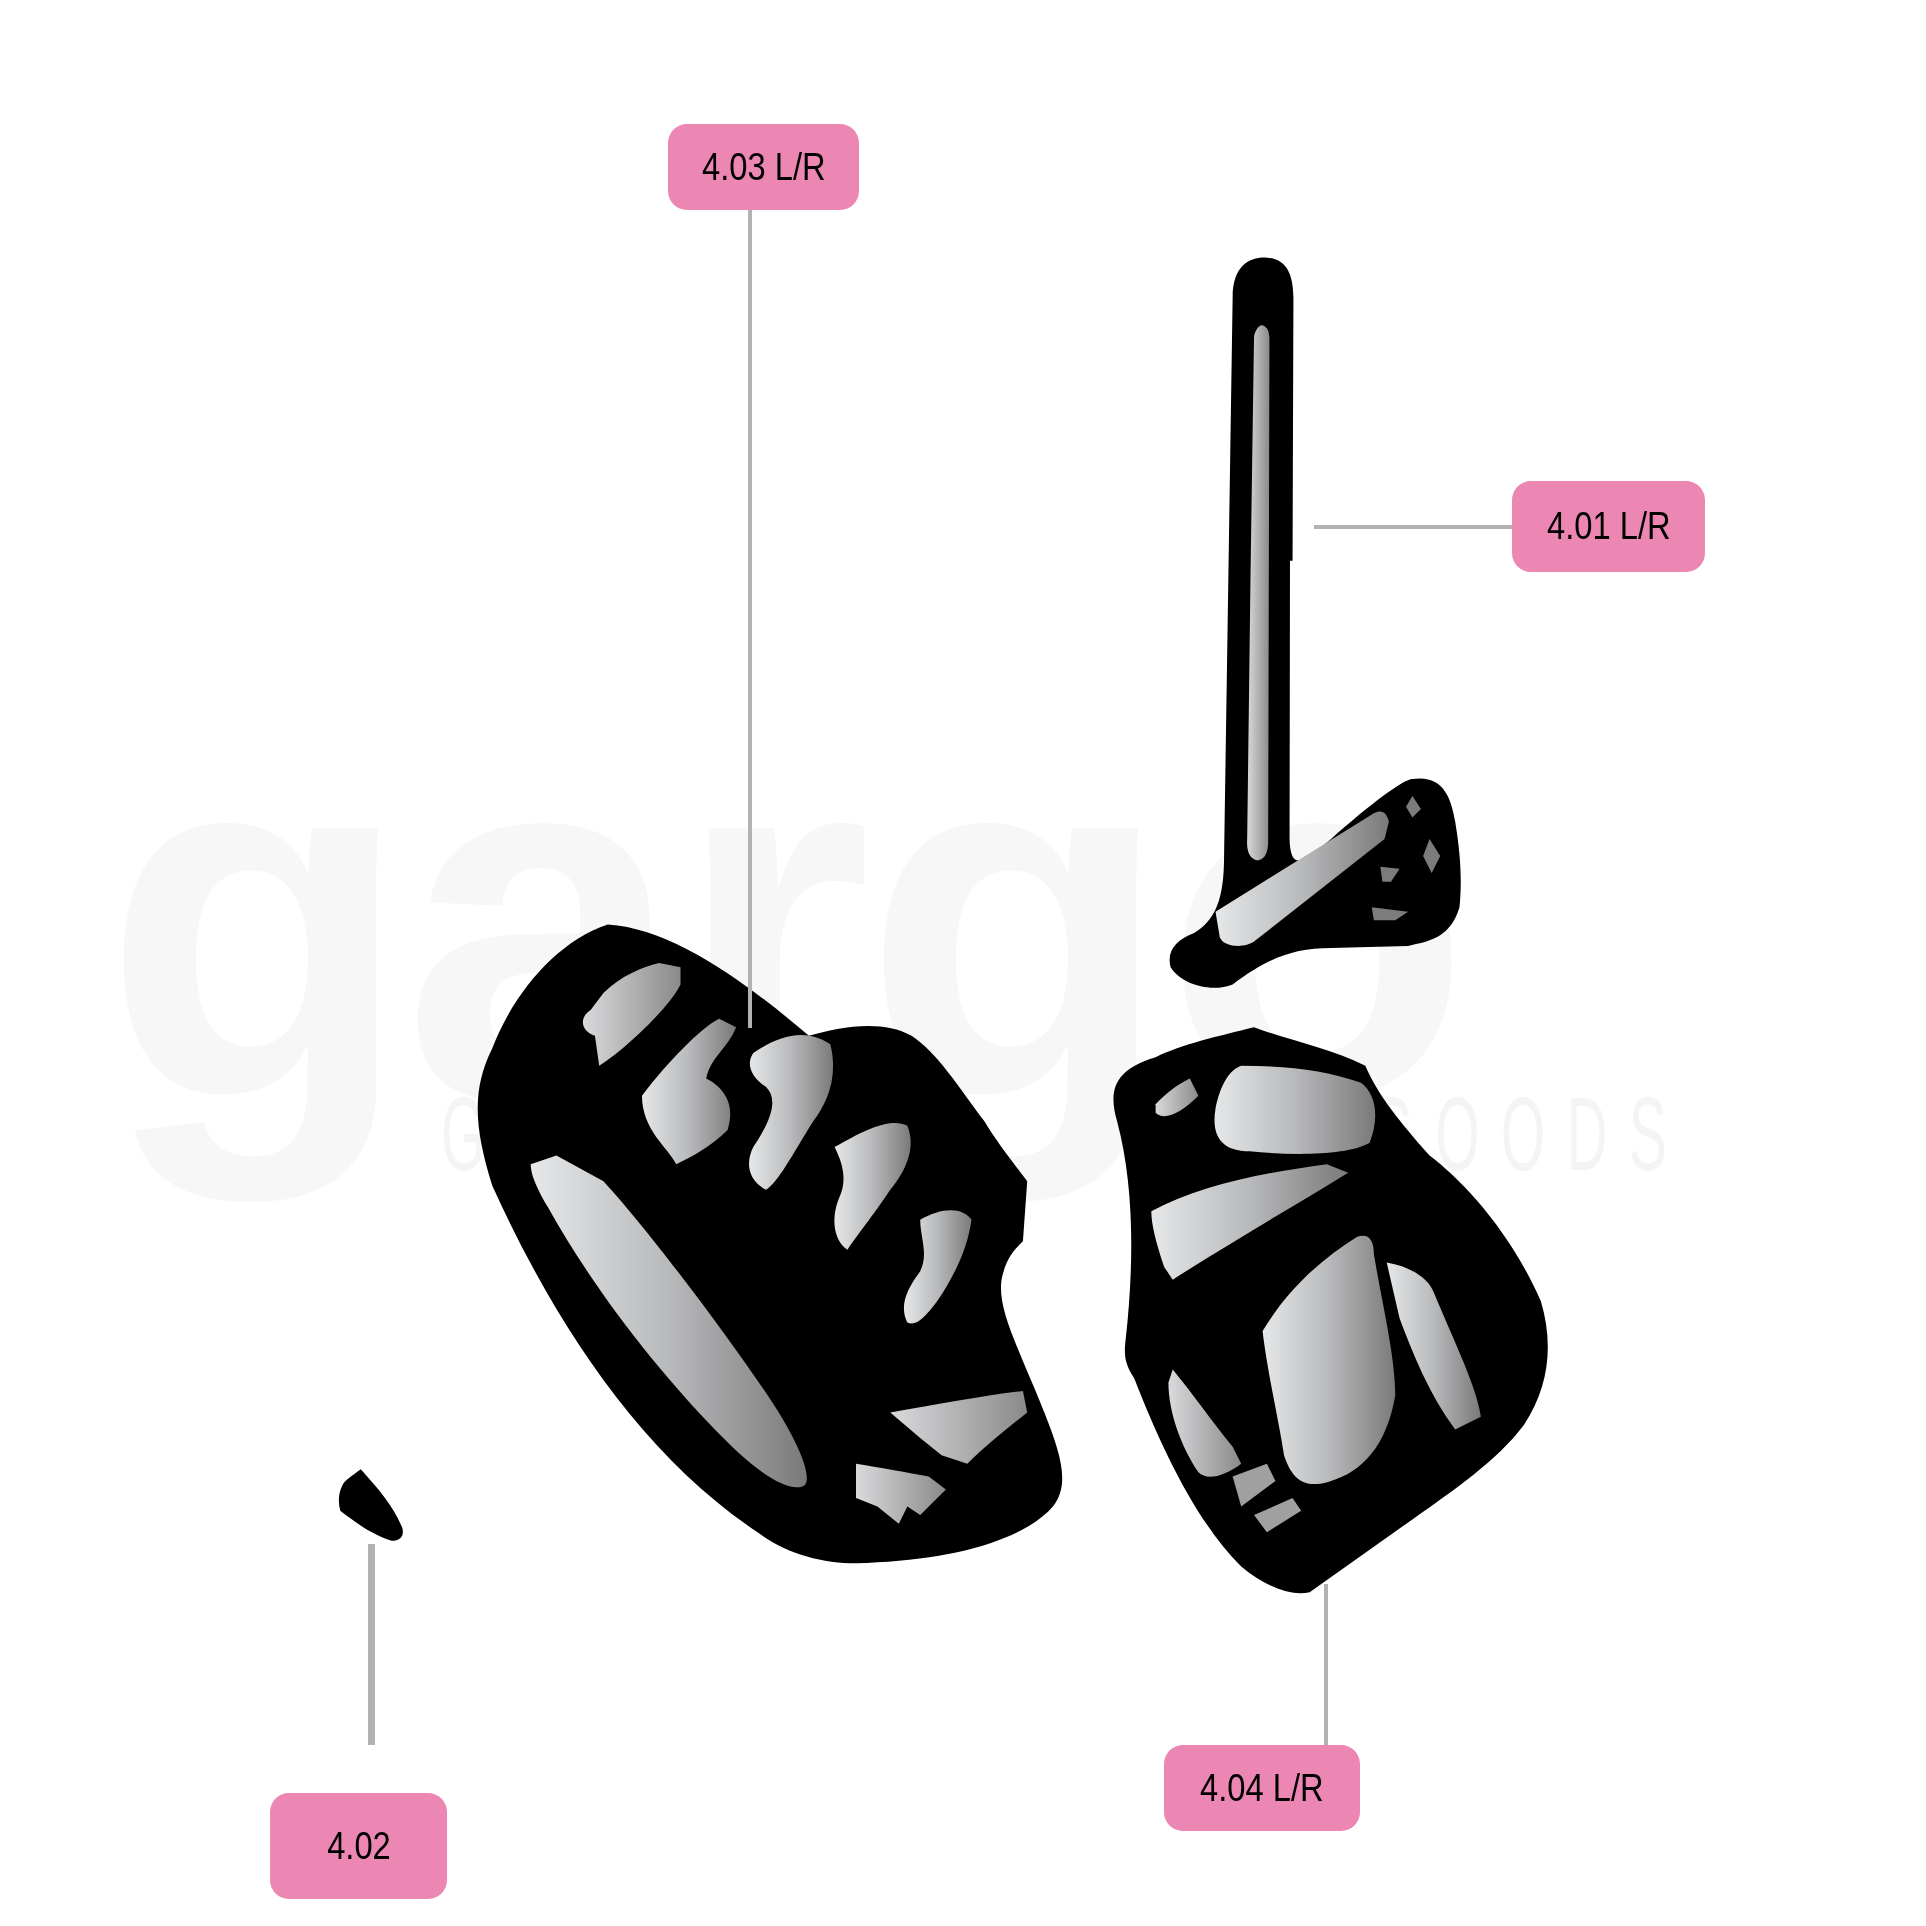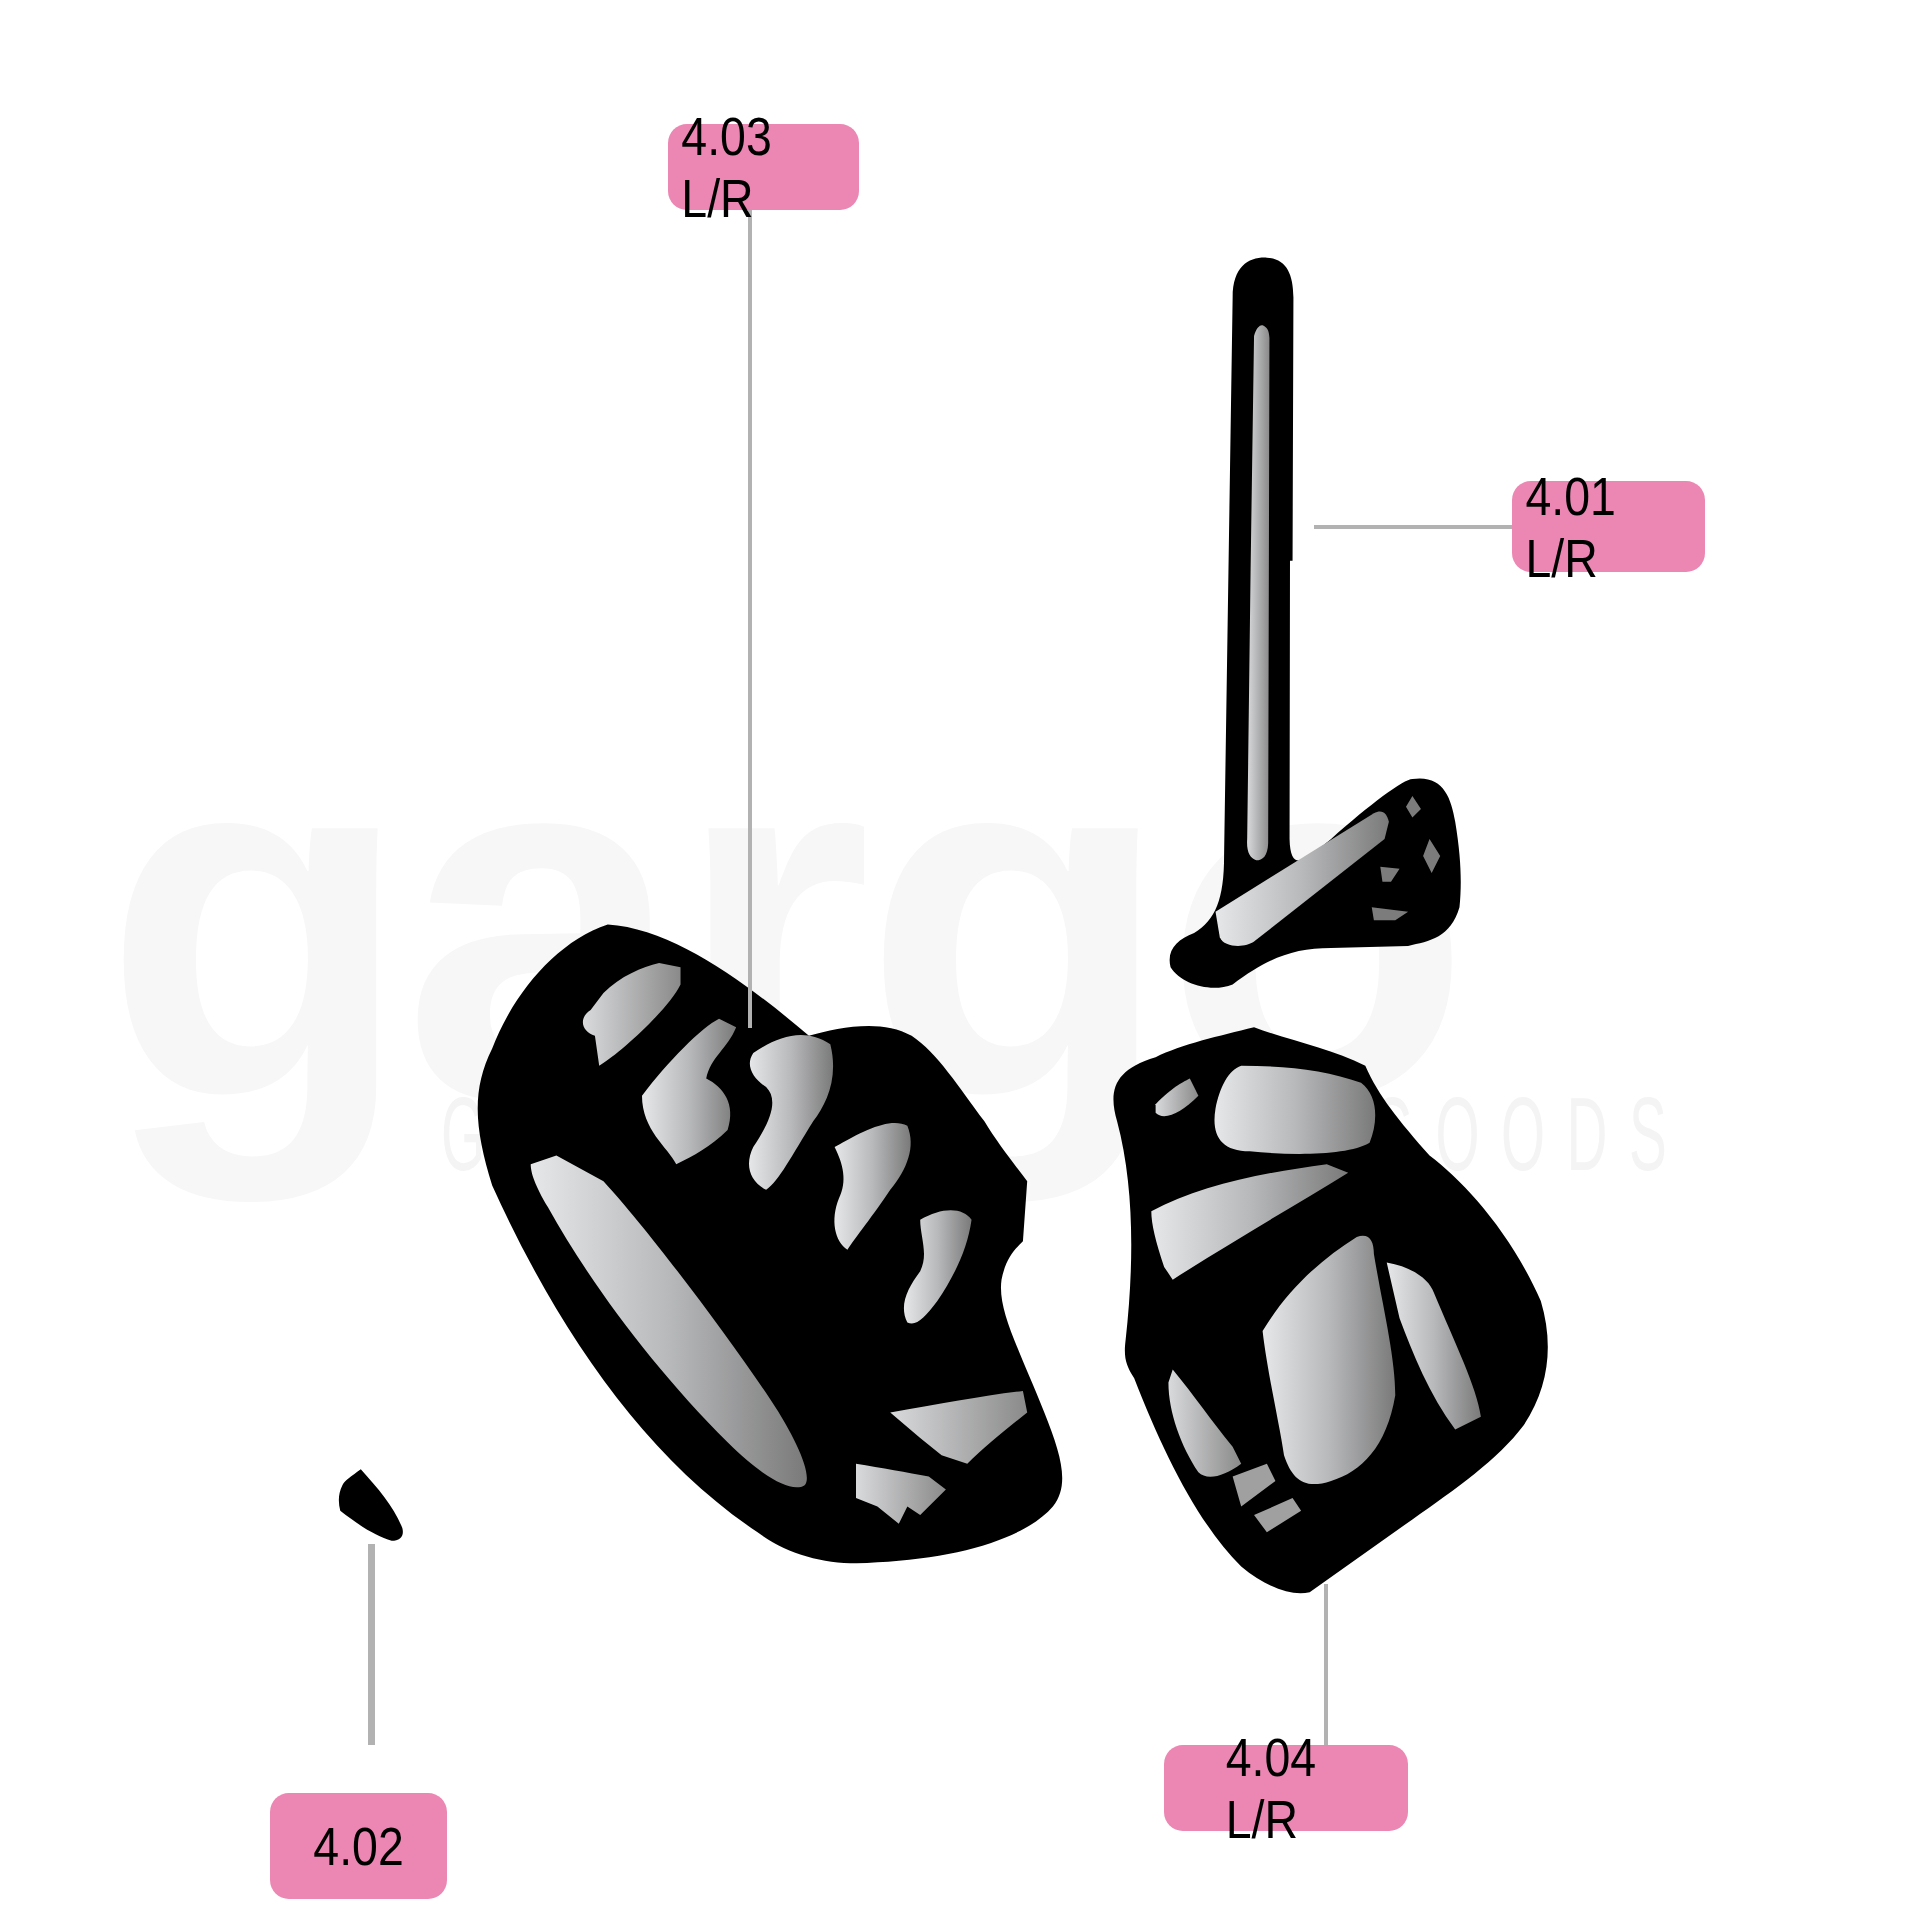--- a/index.html
+++ b/index.html
@@ -8,21 +8,21 @@
   .canvas { position: absolute; left: 0; top: 0; width: 1926px; height: 1926px; }
   .watermark-word { position: absolute; left: 103px; top: 668px; font-size: 505px;
          font-weight: bold; color: #f7f7f7; letter-spacing: -8.6px; line-height: 1;
          font-family: "Liberation Sans", sans-serif; z-index: 0; }
   .watermark-sub { position: absolute; top: 1083px; font-size: 103px; color: #f4f4f4;
          letter-spacing: 39px; transform: scaleX(0.55); transform-origin: left center;
          font-family: "Liberation Sans", sans-serif; line-height: 1; z-index: 0; }
   .leader { position: absolute; background: #b3b2b2; z-index: 2; }
   .callout { position: absolute; background: #ec86b3; border-radius: 19px;
          display: flex; align-items: center; justify-content: center; color: #000;
-         font-size: 54px; z-index: 3; }
+         font-size: 38px; z-index: 3; }
   .callout span { display: inline-block; transform: scaleX(0.86); }
   svg.parts { position: absolute; left: 0; top: 0; z-index: 1; }
 </style>
 </head>
 <body>
 
 <div class="canvas">
 
   <div class="watermark-word">gargo</div>
   <div class="watermark-sub" style="left:441px;">GARDEN</div>
@@ -83,17 +83,17 @@
 
   <div class="callout" style="left:668px; top:124px; width:191px; height:86px;">
     <span>4.03 L/R</span>
   </div>
   <div class="callout" style="left:1512px; top:481px; width:193px; height:91px;">
     <span>4.01 L/R</span>
   </div>
   <div class="callout" style="left:270px; top:1745px; width:177px; height:106px;margin-top:48px;">
     <span>4.02</span>
   </div>
-  <div class="callout" style="left:1164px; top:1745px; width:196px; height:86px;padding-left:48px;">
+  <div class="callout" style="left:1164px; top:1745px; width:196px; height:86px;">
     <span>4.04 L/R</span>
   </div>
 </div>
 
 
 </body></html>

